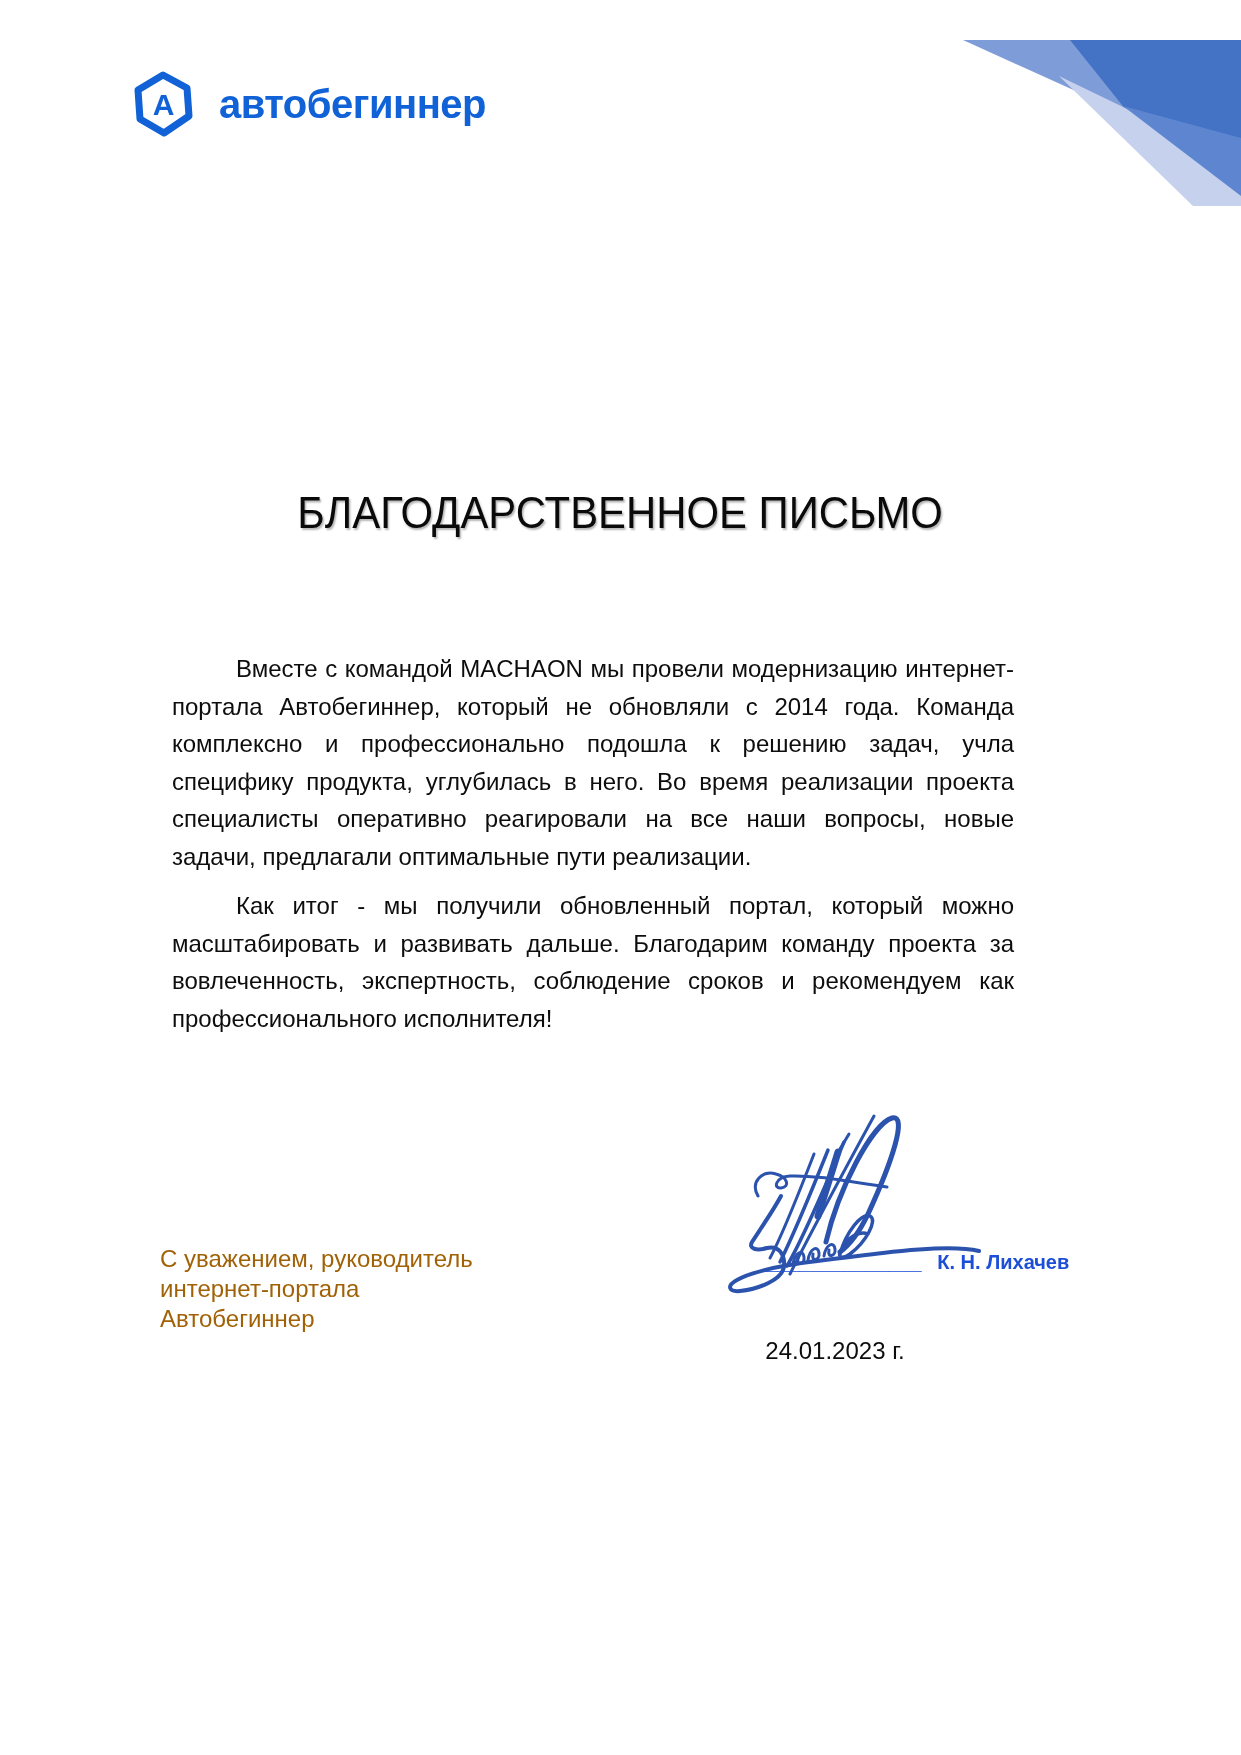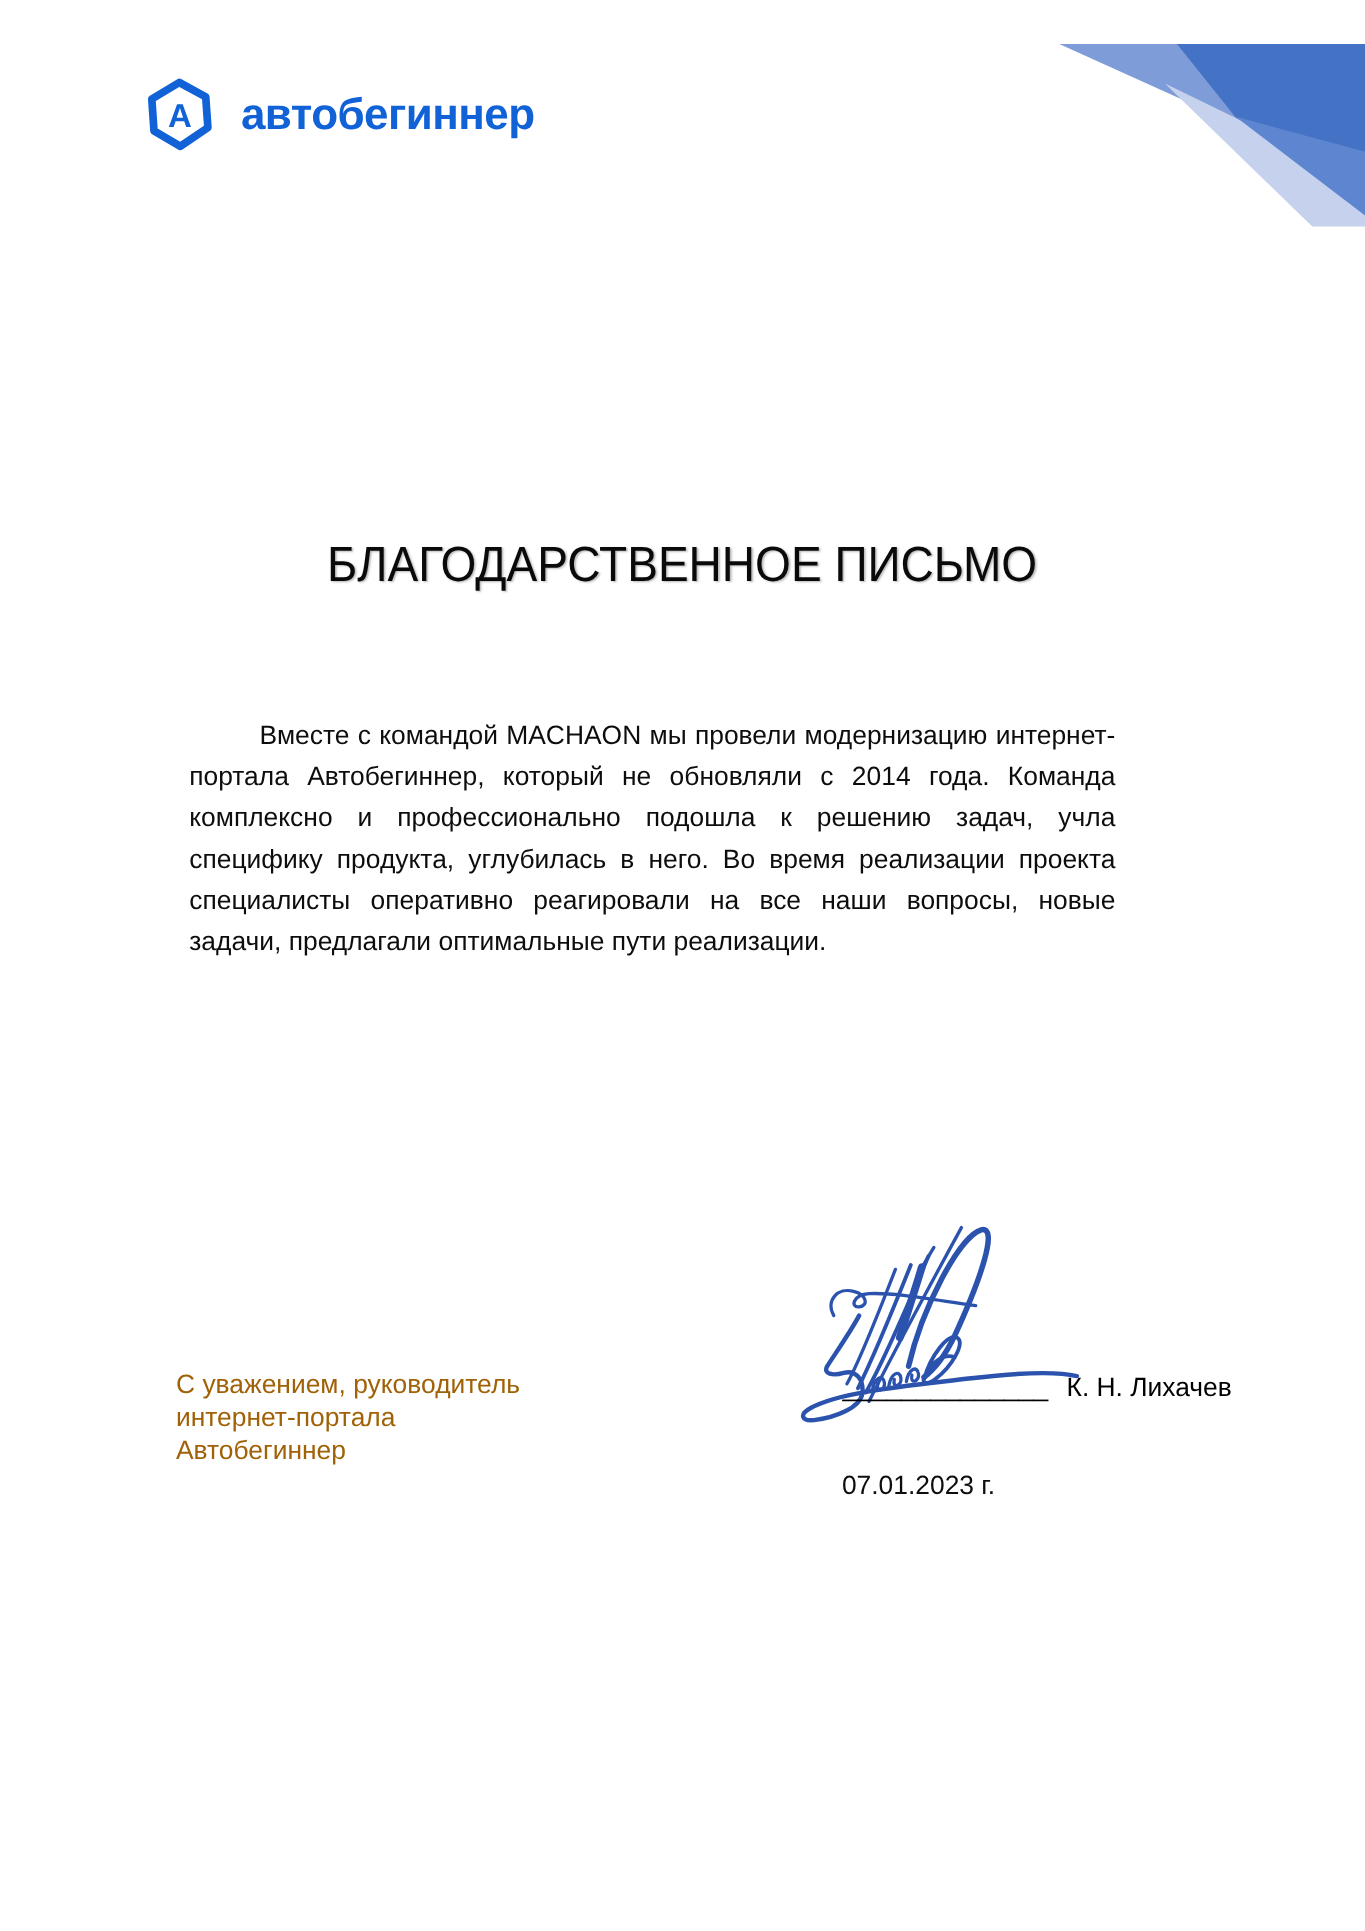--- a/index.html
+++ b/index.html
@@ -47,22 +47,23 @@
     color:#0d0d0d;
   }
   .body-text p{margin:12px;text-indent:64px;}
   
   .closing{
     position:absolute;left:160px;top:1244px;
     font-size:24px;line-height:30px;color:#a16207;
   }
   .sign-line{
     position:absolute;left:766px;top:1247px;
-    font-size:24px;line-height:30px;color:#000000;
+    font-size:20px;line-height:30px;color:#1d4ed8;
     white-space:nowrap;
+    font-weight:bold;
   }
   .sign-line .dashes{letter-spacing:0;}
   .sign-line .name{margin-left:10px;}
   .autograph{position:absolute;left:640px;top:1090px;width:360px;height:210px;display:block;}
   .date{
     position:absolute;left:690px;top:1337px;width:290px;
     text-align:center;font-size:24px;color:#0d0d0d;
   }
 </style>
 </head>
@@ -84,20 +85,21 @@
     <polygon points="96,76 278,164 278,206 230,206" fill="#c6d1ed"></polygon>
     <polygon points="160,106 278,138 278,196" fill="#5e86d0"></polygon>
   </svg>
 
   <div class="title-wrap">
     <span class="title">БЛАГОДАРСТВЕННОЕ ПИСЬМО</span>
   </div>
 
   <div class="body-text">
     <p>Вместе с командой MACHAON мы провели модернизацию интернет-портала Автобегиннер, который не обновляли с 2014 года. Команда комплексно и профессионально подошла к решению задач, учла специфику продукта, углубилась в него. Во время реализации проекта специалисты оперативно реагировали на все наши вопросы, новые задачи, предлагали оптимальные пути реализации.</p>
+    <p>Как итог - мы получили обновленный портал, который можно масштабировать и развивать дальше. Благодарим команду проекта за вовлеченность, экспертность, соблюдение сроков и рекомендуем как профессионального исполнителя!</p>
   </div>
 
   <svg class="autograph" viewBox="0 0 360 210" fill="none" stroke="#2b53ae" stroke-linecap="round" stroke-linejoin="round">
     <path d="M 234,26 C 210,70 172,140 150,184" stroke-width="3"></path>
     <path d="M 186,152 C 198,100 232,34 252,28 C 268,24 252,72 228,124 C 219,143 208,156 200,162" stroke-width="5"></path>
     <path d="M 204,52 C 188,90 162,150 147,176" stroke-width="3.5"></path>
     <path d="M 188,60 C 174,95 152,148 140,172" stroke-width="3.5"></path>
     <path d="M 174,64 C 162,95 142,146 130,168" stroke-width="3"></path>
     <path d="M 198,62 C 192,82 184,106 178,126" stroke-width="7"></path>
     <path d="M 209,44 L 197,64" stroke-width="3"></path>
@@ -111,15 +113,15 @@
     <div>С уважением, руководитель</div>
     <div>интернет-портала</div>
     <div>Автобегиннер</div>
   </div>
 
   <div class="sign-line">
     <span class="dashes">______________</span>
     <span class="name">К. Н. Лихачев</span>
   </div>
 
-  <div class="date">07.01.2023 г.</div>
+  <div class="date">24.01.2023 г.</div>
 
 </div>
 
 </body></html>

